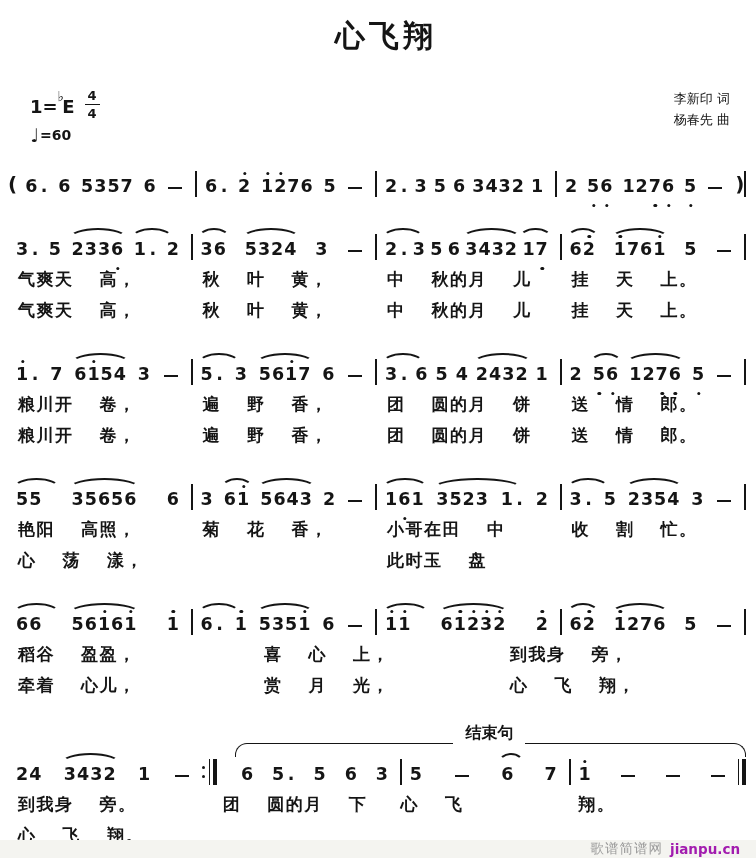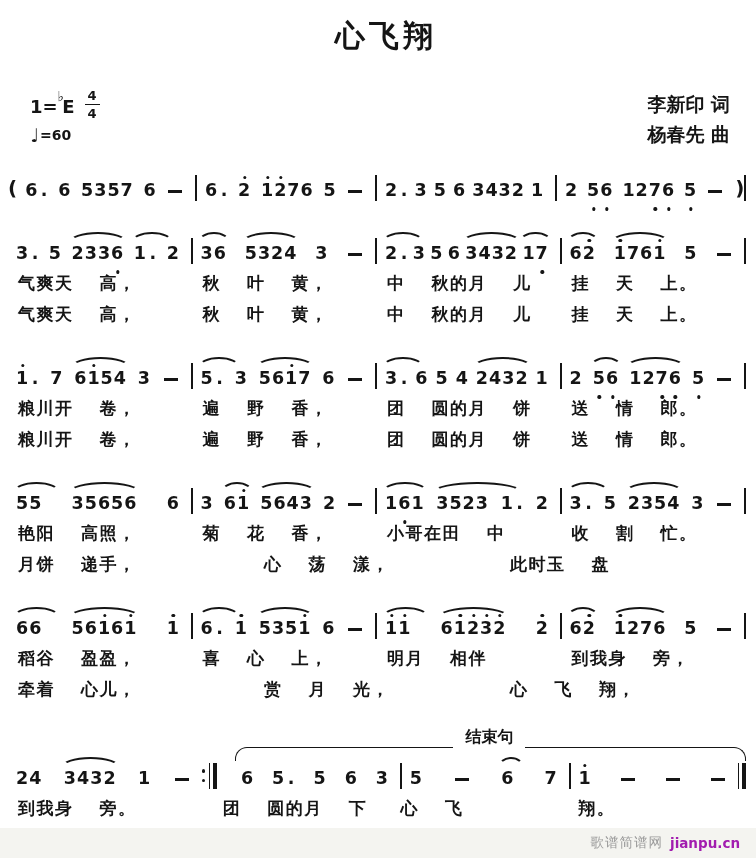--- a/index.html
+++ b/index.html
@@ -12,21 +12,21 @@
   .title{margin-top:16px;text-align:center;font-size:30px;font-weight:700;letter-spacing:4px;margin-left:16px;}
   .meta{display:flex;justify-content:space-between;align-items:flex-start;padding:4px 26px 0 30px;margin-top:28px;}
   .keyblock{font-weight:700;}
   .keyline{font-size:18px;display:flex;align-items:center;gap:6px;}
   .flat{font-size:14px;vertical-align:super;position:relative;top:-5px;margin-right:-2px;}
   .frac{display:inline-flex;flex-direction:column;align-items:center;font-size:13px;line-height:1;margin-left:4px;}
   .frac .ftop{border-bottom:1.6px solid #151515;padding:0 3px 2px;}
   .frac .fbot{padding-top:2px;}
   .tempoline{font-size:14px;margin-top:4px;display:flex;align-items:center;}
   .qnote{font-size:19px;margin-right:1px;}
-  .credits{text-align:center;font-size:19px;font-weight:700;line-height:1.6;}
+  .credits{text-align:center;font-size:13px;font-weight:400;line-height:1.6;}
   
   .score{padding:10px 10px 0 8px;}
   .system{margin-bottom:22px;}
   .nrow{display:flex;align-items:flex-end;padding-top:15px;}
   .meas{display:flex;align-items:flex-end;justify-content:space-between;flex:1;padding:0 10px 0 7px;min-height:26px;}
   .unit{position:relative;display:flex;}
   .nts{position:relative;display:inline-block;font-size:17.5px;font-weight:700;
        letter-spacing:1px;line-height:1.12;white-space:nowrap;padding:0 1px;}
   .n{position:relative;display:inline-block;}
   .n.hi::before{content:'';position:absolute;top:-5.5px;left:50%;transform:translateX(-50%);
@@ -52,21 +52,21 @@
   .finale .nrow{padding-top:40px;}
   .leftmeas{flex:1.05;}
   .ending{position:relative;flex:3.05;display:flex;align-items:flex-end;margin-left:16px;}
   .ending::before{content:'';position:absolute;left:2px;right:0;top:-16px;height:13px;
        border:1.7px solid #151515;border-bottom:none;border-radius:12px 12px 0 0;}
   .endlabel{position:absolute;top:-36px;left:50%;transform:translateX(-50%);
        font-size:16px;font-weight:700;background:#fff;padding:0 12px;white-space:nowrap;}
   .endlyrics{flex:3.05;display:flex;margin-left:10px;}
   .spacer{flex:3.05;margin-left:10px;}
   
-  .footer{position:absolute;left:0;right:0;bottom:0;height:30px;background:#f4f4f0;
+  .footer{position:absolute;left:0;right:0;bottom:0;height:18px;background:#f4f4f0;
        display:flex;justify-content:flex-end;align-items:center;padding-right:16px;font-size:13.5px;}
   .wm-site{color:#9a9a9a;letter-spacing:1px;}
   .wm-domain{color:#a21caf;font-weight:700;margin-left:7px;}
 </style>
 </head>
 <body>
 
 <div class="page">
 
   <div class="title">心飞翔</div>
@@ -470,24 +470,20 @@
             <span class="lw">中</span>
           </div>
           <div class="lseg">
             <span class="lw">收</span>
             <span class="lw">割</span>
             <span class="lw">忙。</span>
           </div>
         </div>
         <div class="lrow">
           <div class="lseg">
-            <span class="lw">月饼</span>
-            <span class="lw">递手，</span>
-          </div>
-          <div class="lseg">
             <span class="lw">心</span>
             <span class="lw">荡</span>
             <span class="lw">漾，</span>
           </div>
           <div class="lseg">
             <span class="lw">此时玉</span>
             <span class="lw">盘</span>
           </div>
         </div>
       </div>
@@ -549,24 +545,20 @@
         </div>
         <div class="lrow">
           <div class="lseg">
             <span class="lw">稻谷</span>
             <span class="lw">盈盈，</span>
           </div>
           <div class="lseg">
             <span class="lw">喜</span>
             <span class="lw">心</span>
             <span class="lw">上，</span>
-          </div>
-          <div class="lseg">
-            <span class="lw">明月</span>
-            <span class="lw">相伴</span>
           </div>
           <div class="lseg">
             <span class="lw">到我身</span>
             <span class="lw">旁，</span>
           </div>
         </div>
         <div class="lrow">
           <div class="lseg">
             <span class="lw">牵着</span>
             <span class="lw">心儿，</span>

